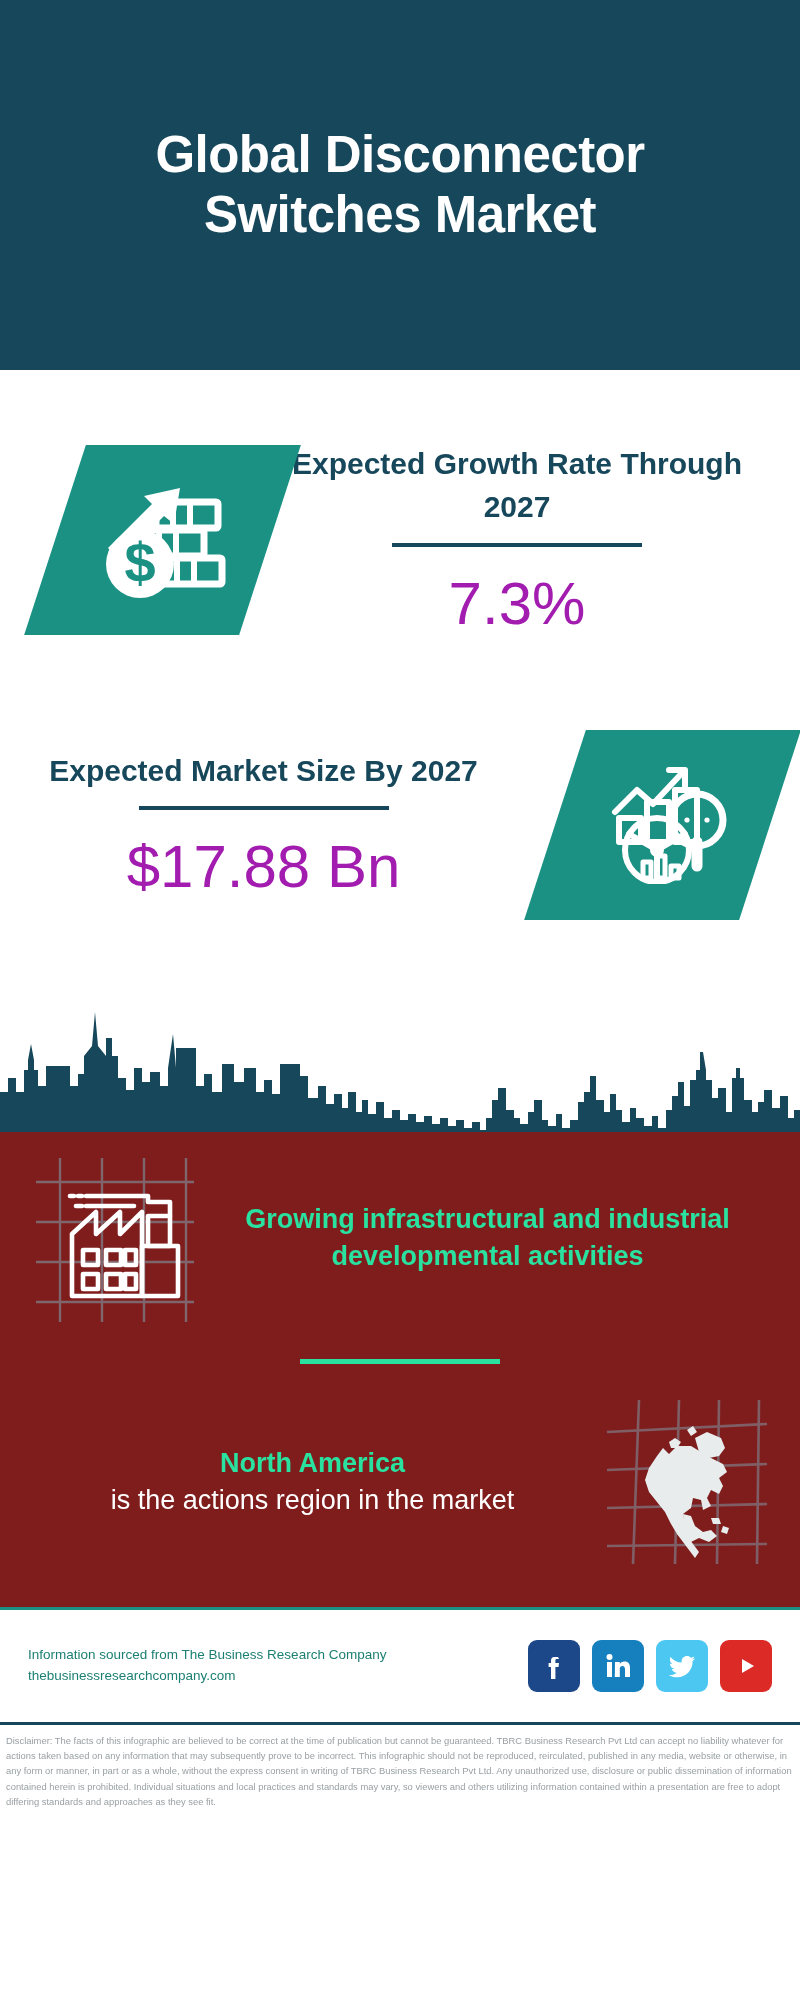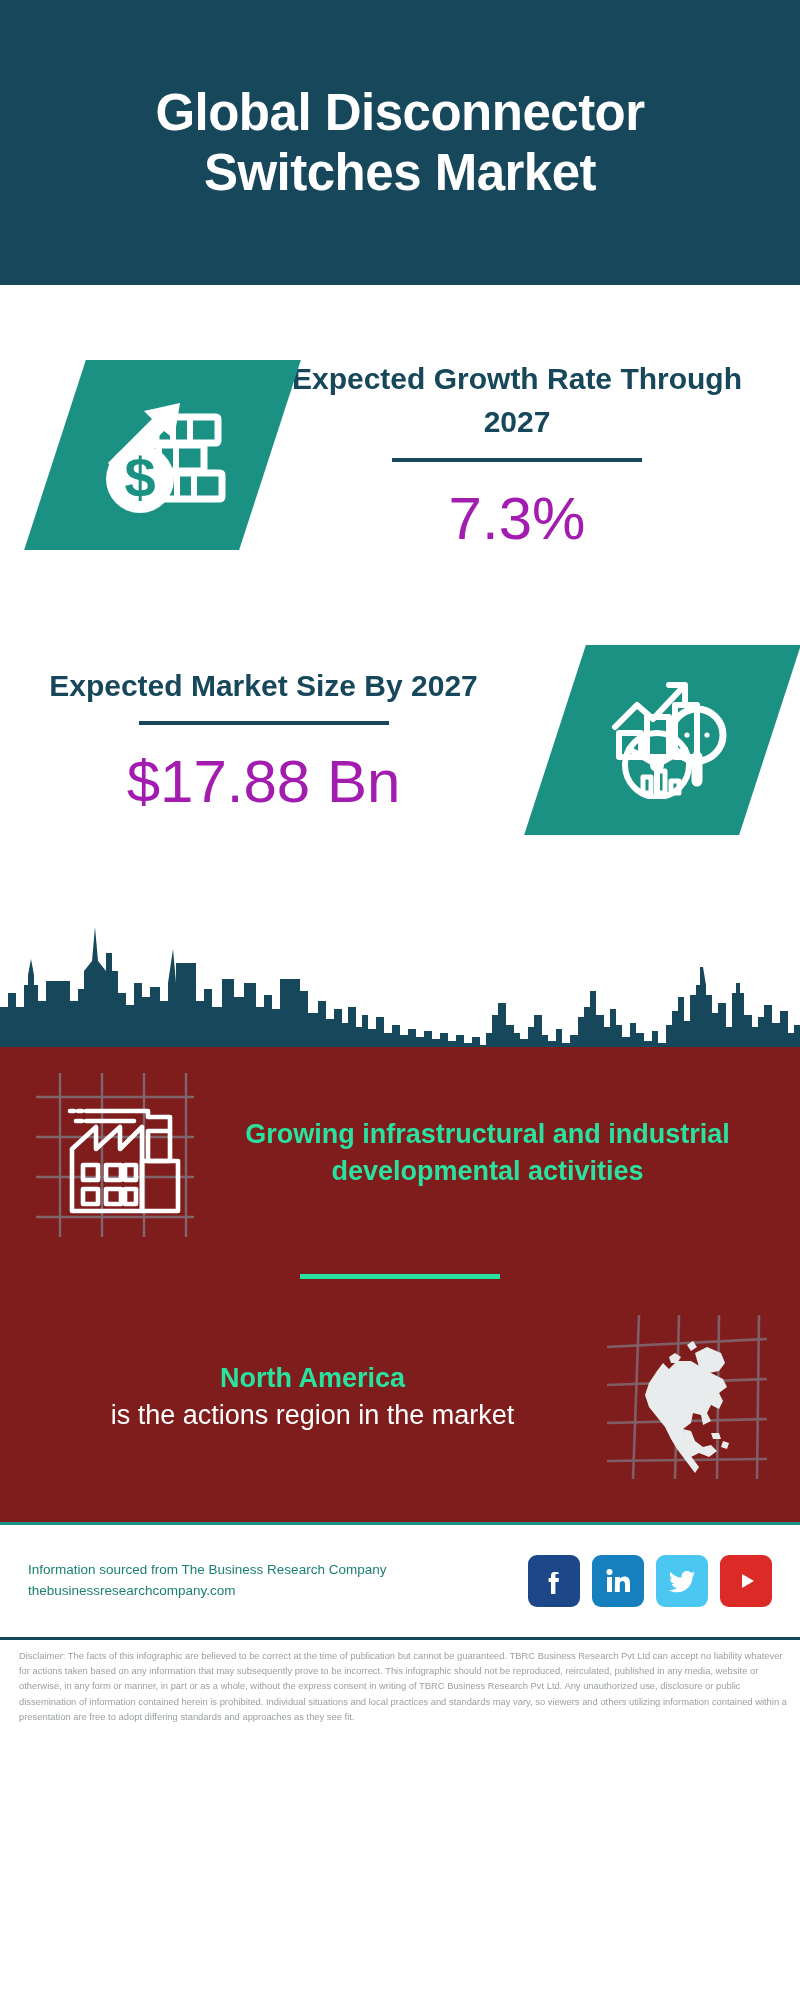--- a/index.html
+++ b/index.html
@@ -5,21 +5,21 @@
   * { margin:0; padding:0; box-sizing:border-box; }
   html,body { background:#ffffff; }
   body {
     width:800px; height:2000px;
     font-family:"Liberation Sans", sans-serif;
     overflow:hidden; position:relative;
   }
 
   
   .header {
-    height:285px; background:#17475A;
+    height:370px; background:#17475A;
     display:flex; align-items:center; justify-content:center;
     text-align:center;
   }
   .header-title {
     color:#ffffff; font-size:51px; font-weight:bold;
     line-height:1.17; letter-spacing:-0.5px;
     max-width:640px;
   }
 
   
@@ -114,21 +114,20 @@
   .sicon.li { background:#1680BF; }
   .sicon.tw { background:#4CC7F2; }
   .sicon.yt { background:#DC2A27; }
 
   .disclaimer-top { height:3px; background:#17475A; }
   .disclaimer {
     background:#ffffff; padding:8px 6px 0 6px;
     color:#9AA0A3; font-size:9.4px; line-height:1.62;
     text-align:left;
     font-family:"Liberation Sans", sans-serif;
-    margin-left:13px;
   }
 </style>
 </head>
 <body>
 
 <div class="header">
   <div class="header-title">Global Disconnector Switches Market</div>
 </div>
 
 <div class="mid">

